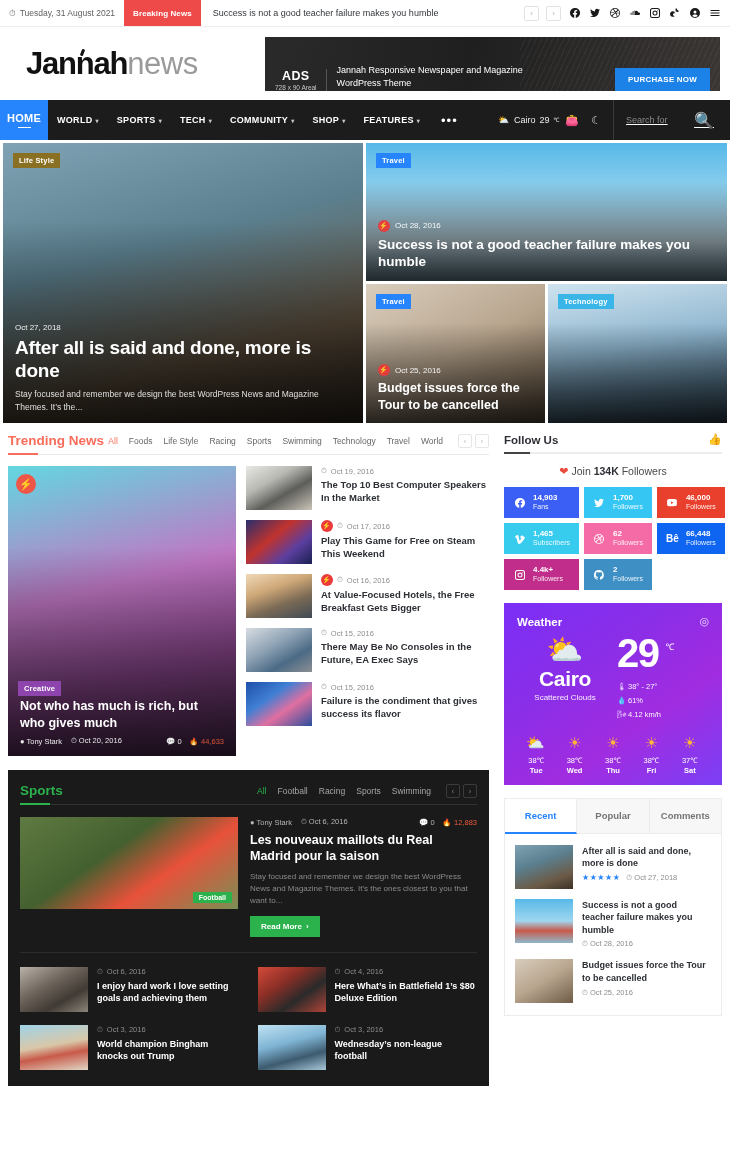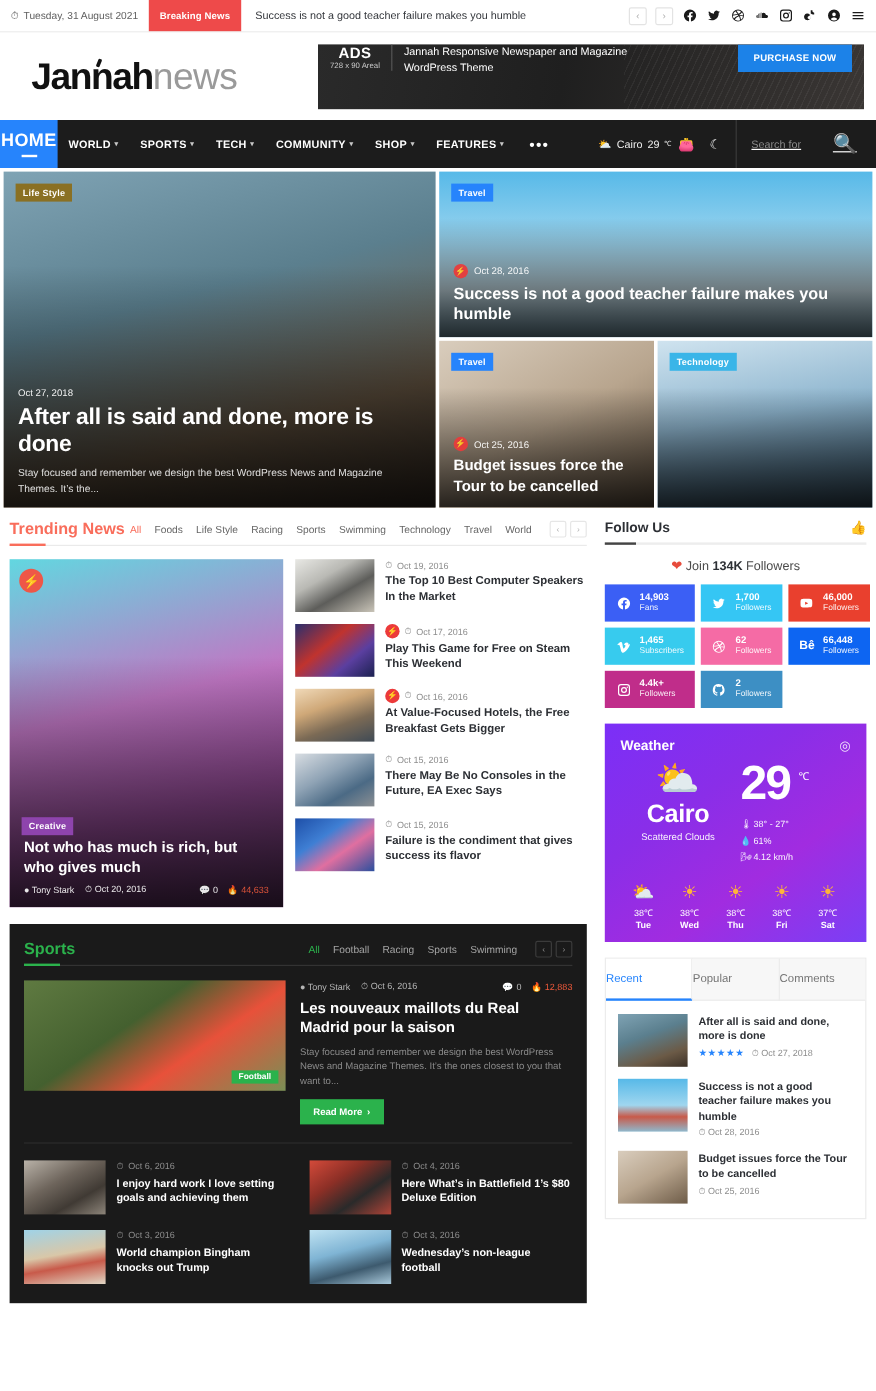--- a/index.html
+++ b/index.html
@@ -36,38 +36,38 @@
   .tb-ico svg { width: 12px; height: 12px; fill: #1a1a1a; }
 
   
   .header { height: 73px; display: flex; align-items: center; padding: 0 10px; margin-left: 16px; }
   .logo { font-size: 31px; font-weight: 800; letter-spacing: -1.2px; color: #111; line-height: 1; position: relative; }
   .logo .light { font-weight: 300; color: #9a9a9a; letter-spacing: -.5px; }
   .logo .dot { position:absolute; left: 55px; top: 1px; width: 3px; height: 7px; background:#111; transform: rotate(22deg); border-radius:1px;}
   .ad-banner {
     margin-left: auto; width: 455px; height: 54px;
     background: linear-gradient(100deg,#2a2a2a 0%,#1f1f1f 45%,#3a3634 100%);
-    display: flex; align-items: flex-start; padding: 0 10px; color: #fff; position: relative; overflow: hidden;
+    display: flex; align-items: flex-end; padding: 0 10px; color: #fff; position: relative; overflow: hidden;
   }
   .ad-banner:after{content:"";position:absolute;right:0;top:0;width:200px;height:100%;
      background:repeating-linear-gradient(115deg,rgba(255,255,255,.05) 0 1px,transparent 1px 5px);}
   .ad-left { text-align: center; padding-right: 9px; border-right: 1px solid #555; }
   .ad-left .ad-title { font-size: 12.5px; font-weight: 700; letter-spacing: .4px; }
   .ad-left .ad-size { font-size: 6.5px; color: #c9c9c9; margin-top: 1px; }
   .ad-desc { font-size: 9px; line-height: 1.5; padding-left: 10px; max-width: 230px; z-index:1;}
   .ad-btn {
     margin-left: auto; background: #1c82e8; color: #fff; font-size: 8px; font-weight: 700;
     padding: 7px 13px; letter-spacing: .2px; z-index:1;
   }
 
   
   .nav { height: 40px; background: #1c1c1c; display: flex; align-items: stretch; color: #fff; }
   .nav-home {
     background: #2684fc; width: 48px; display: flex; flex-direction: column;
-    align-items: center; justify-content: center; font-size: 15px; font-weight: 700; letter-spacing: .3px;
+    align-items: center; justify-content: center; font-size: 11px; font-weight: 700; letter-spacing: .3px;
   }
   .nav-home .underline { width: 13px; height: 1.5px; background: #fff; margin-top: 3px; }
   .nav-item {
     display: flex; align-items: center; gap: 3px; padding: 0 9px;
     font-size: 9px; font-weight: 600; letter-spacing: .3px; color: #fff;
   }
   .caret { font-size: 6px; opacity: .75; }
   .nav-dots { display: flex; align-items: center; padding: 0 12px; font-size: 13px; letter-spacing: 1px; }
   .nav-right { margin-left: auto; display: flex; align-items: center; padding-right: 8px; }
   .nav-weather { display: flex; align-items: center; gap: 4px; font-size: 9px; color: #eee; }
@@ -205,22 +205,22 @@
   .w-stats { margin-top: 8px; font-size: 7.5px; line-height: 1.9; opacity: .95; }
   .w-stats span.ic { display: inline-block; width: 11px; }
   .w-days { display: flex; margin-top: 11px; }
   .w-day { flex: 1; text-align: center; }
   .w-day .dt { font-size: 7.5px; margin-top: 3px; }
   .w-day .dn { font-size: 7.5px; font-weight: 700; margin-top: 1px; }
 
   
   .tabs-widget { margin-top: 13px; border: 1px solid #ececec; }
   .tabs-row { display: flex; }
-  .tw-tab { flex: 1; text-align: left; font-size: 9.5px; padding: 11px 0; color: #757575;
-     background: #f7f7f7; border-right: 1px solid #ececec; border-bottom: 1px solid #ececec; }
+  .tw-tab { flex: 1; text-align: center; font-size: 9.5px; padding: 11px 0; color: #757575;
+     background: #f7f7f7; border-right: 1px solid #ececec; border-bottom: 1px solid #ececec; font-weight: bold; }
   .tw-tab:last-child { border-right: 0; }
   .tw-tab.active { background: #fff; color: #2684fc; border-bottom: 2px solid #2684fc; }
   .tw-list { padding: 11px 10px 12px 10px; display: flex; flex-direction: column; gap: 10px; }
   .tw-item { display: flex; gap: 9px; }
   .tw-thumb { width: 58px; height: 44px; flex-shrink: 0; }
   .tw-title { font-size: 9px; font-weight: 700; line-height: 1.4; color: #2c2f34; }
   .tw-sub { font-size: 7.5px; color: #8d8d8d; margin-top: 3px; display: flex; align-items: center; gap: 6px; }
   .stars { color: #2684fc; font-size: 8px; letter-spacing: .5px; }
 
   

